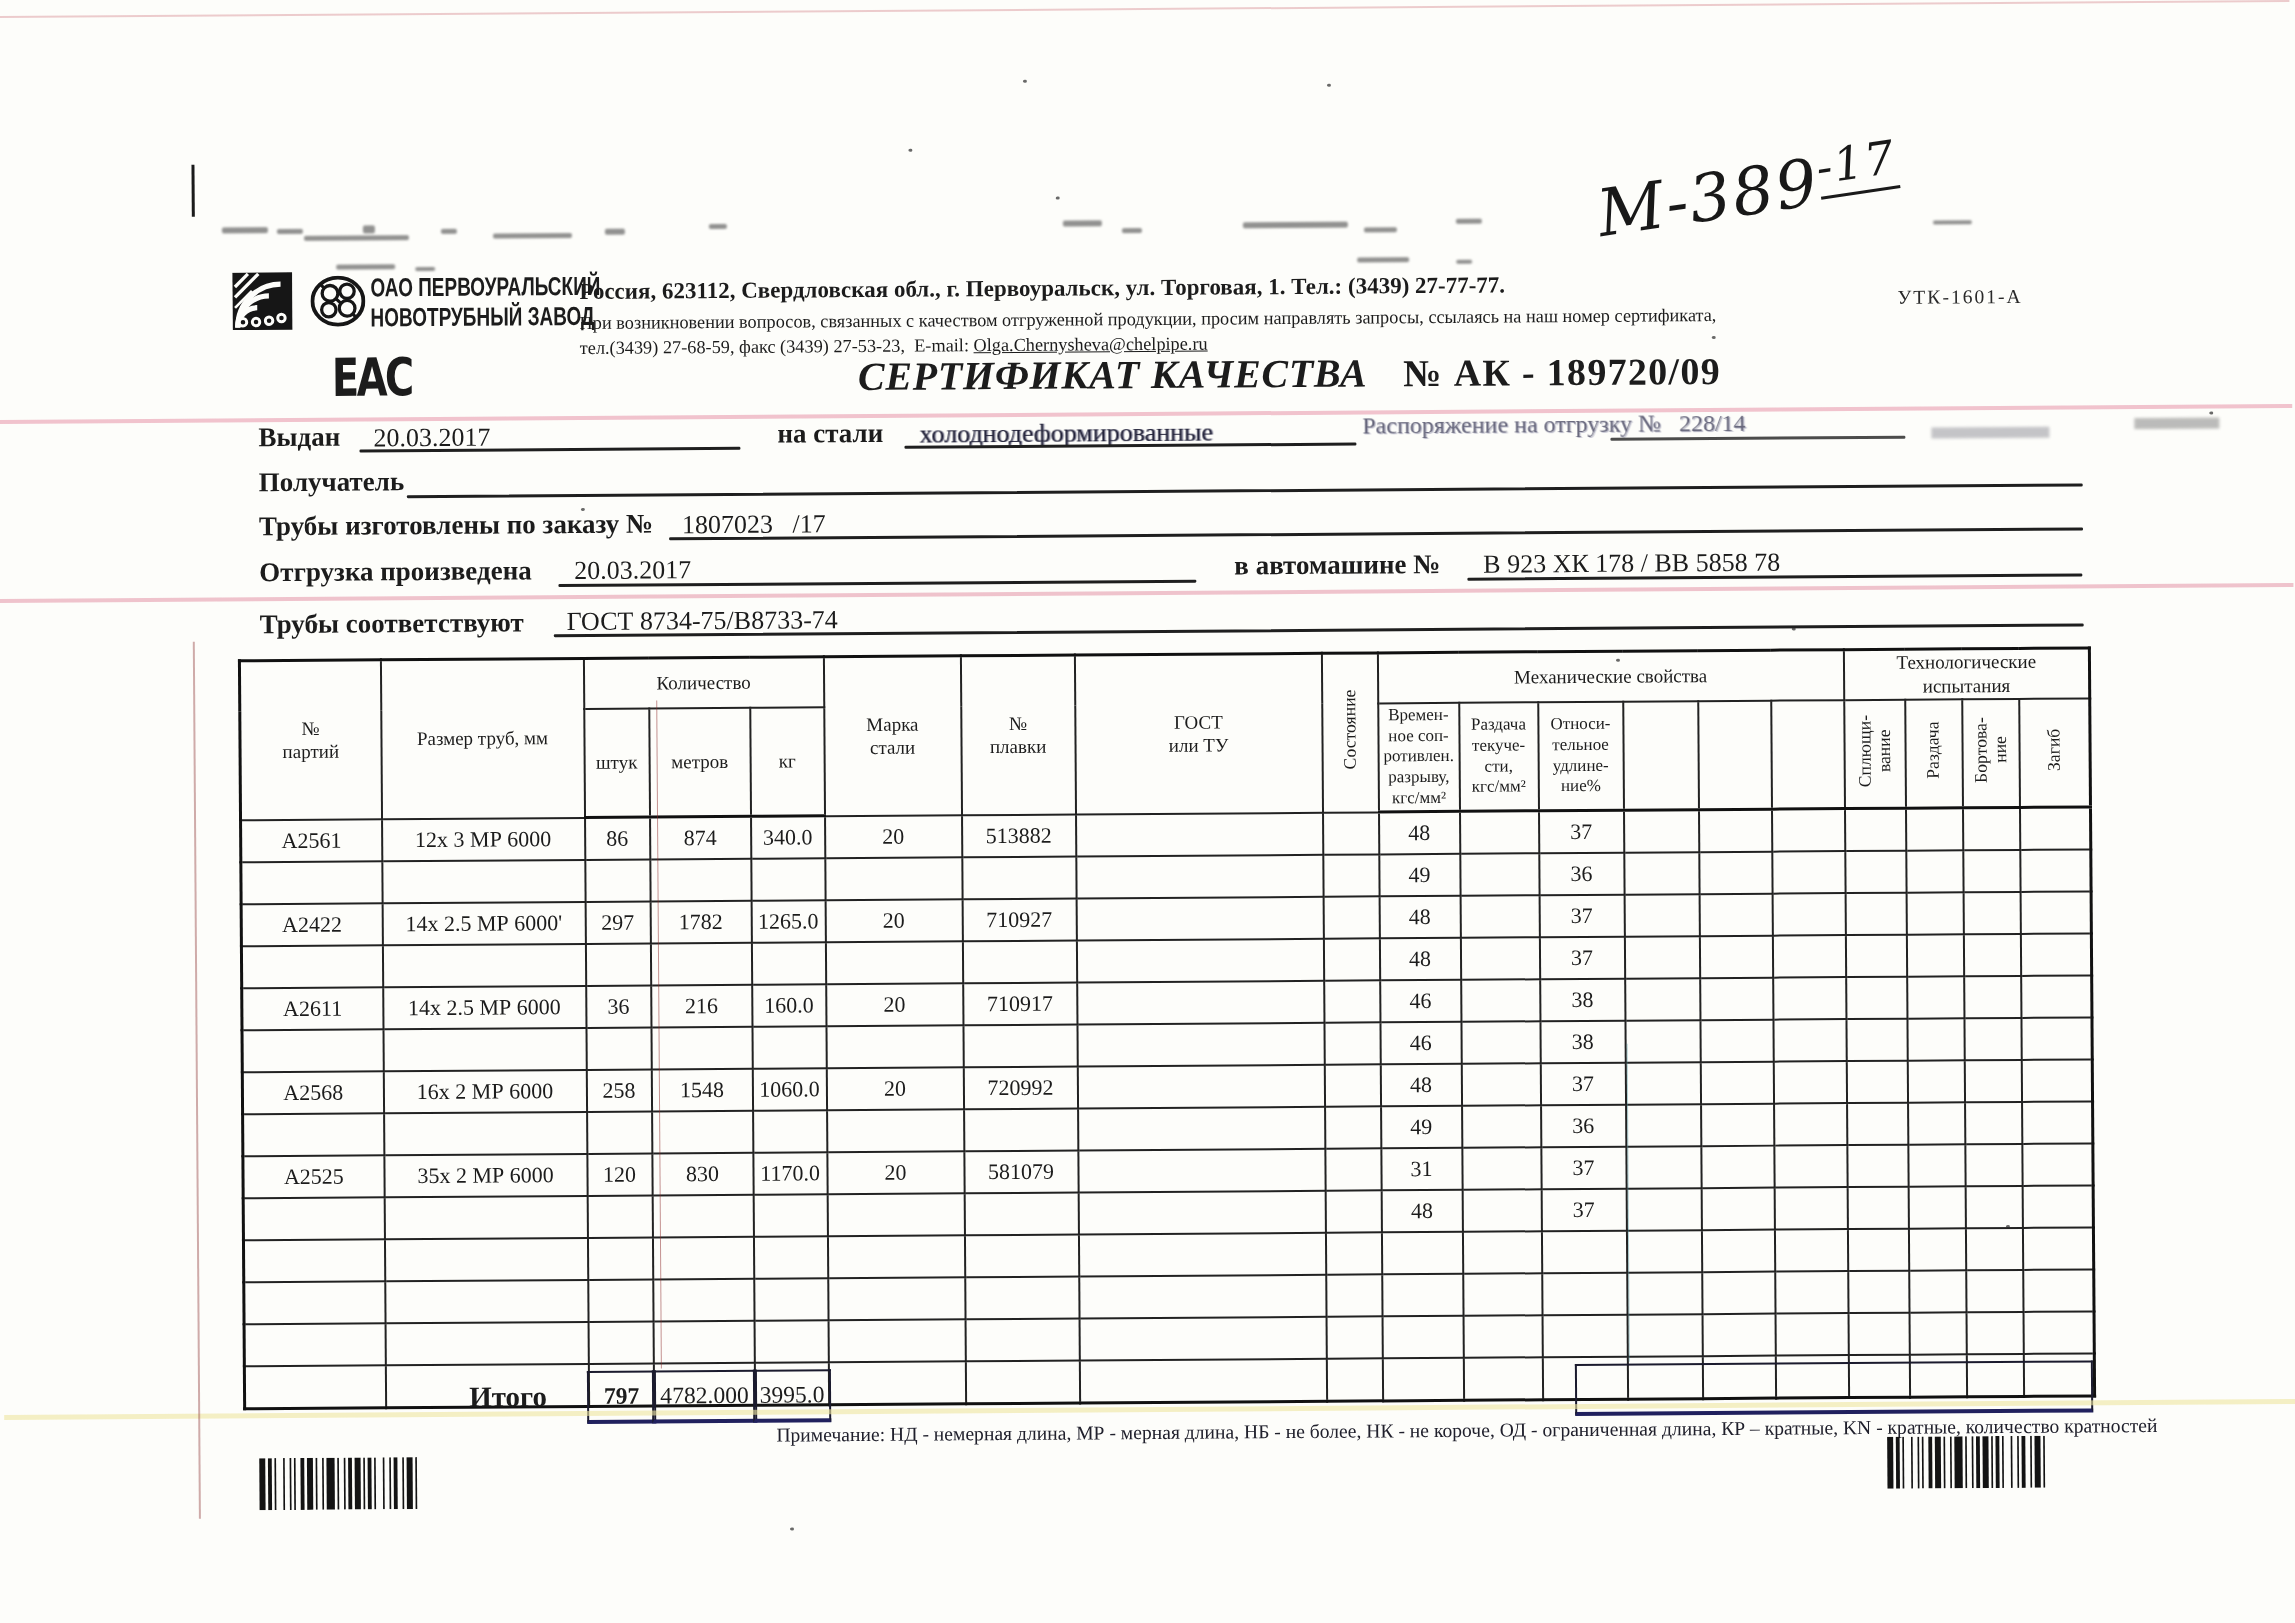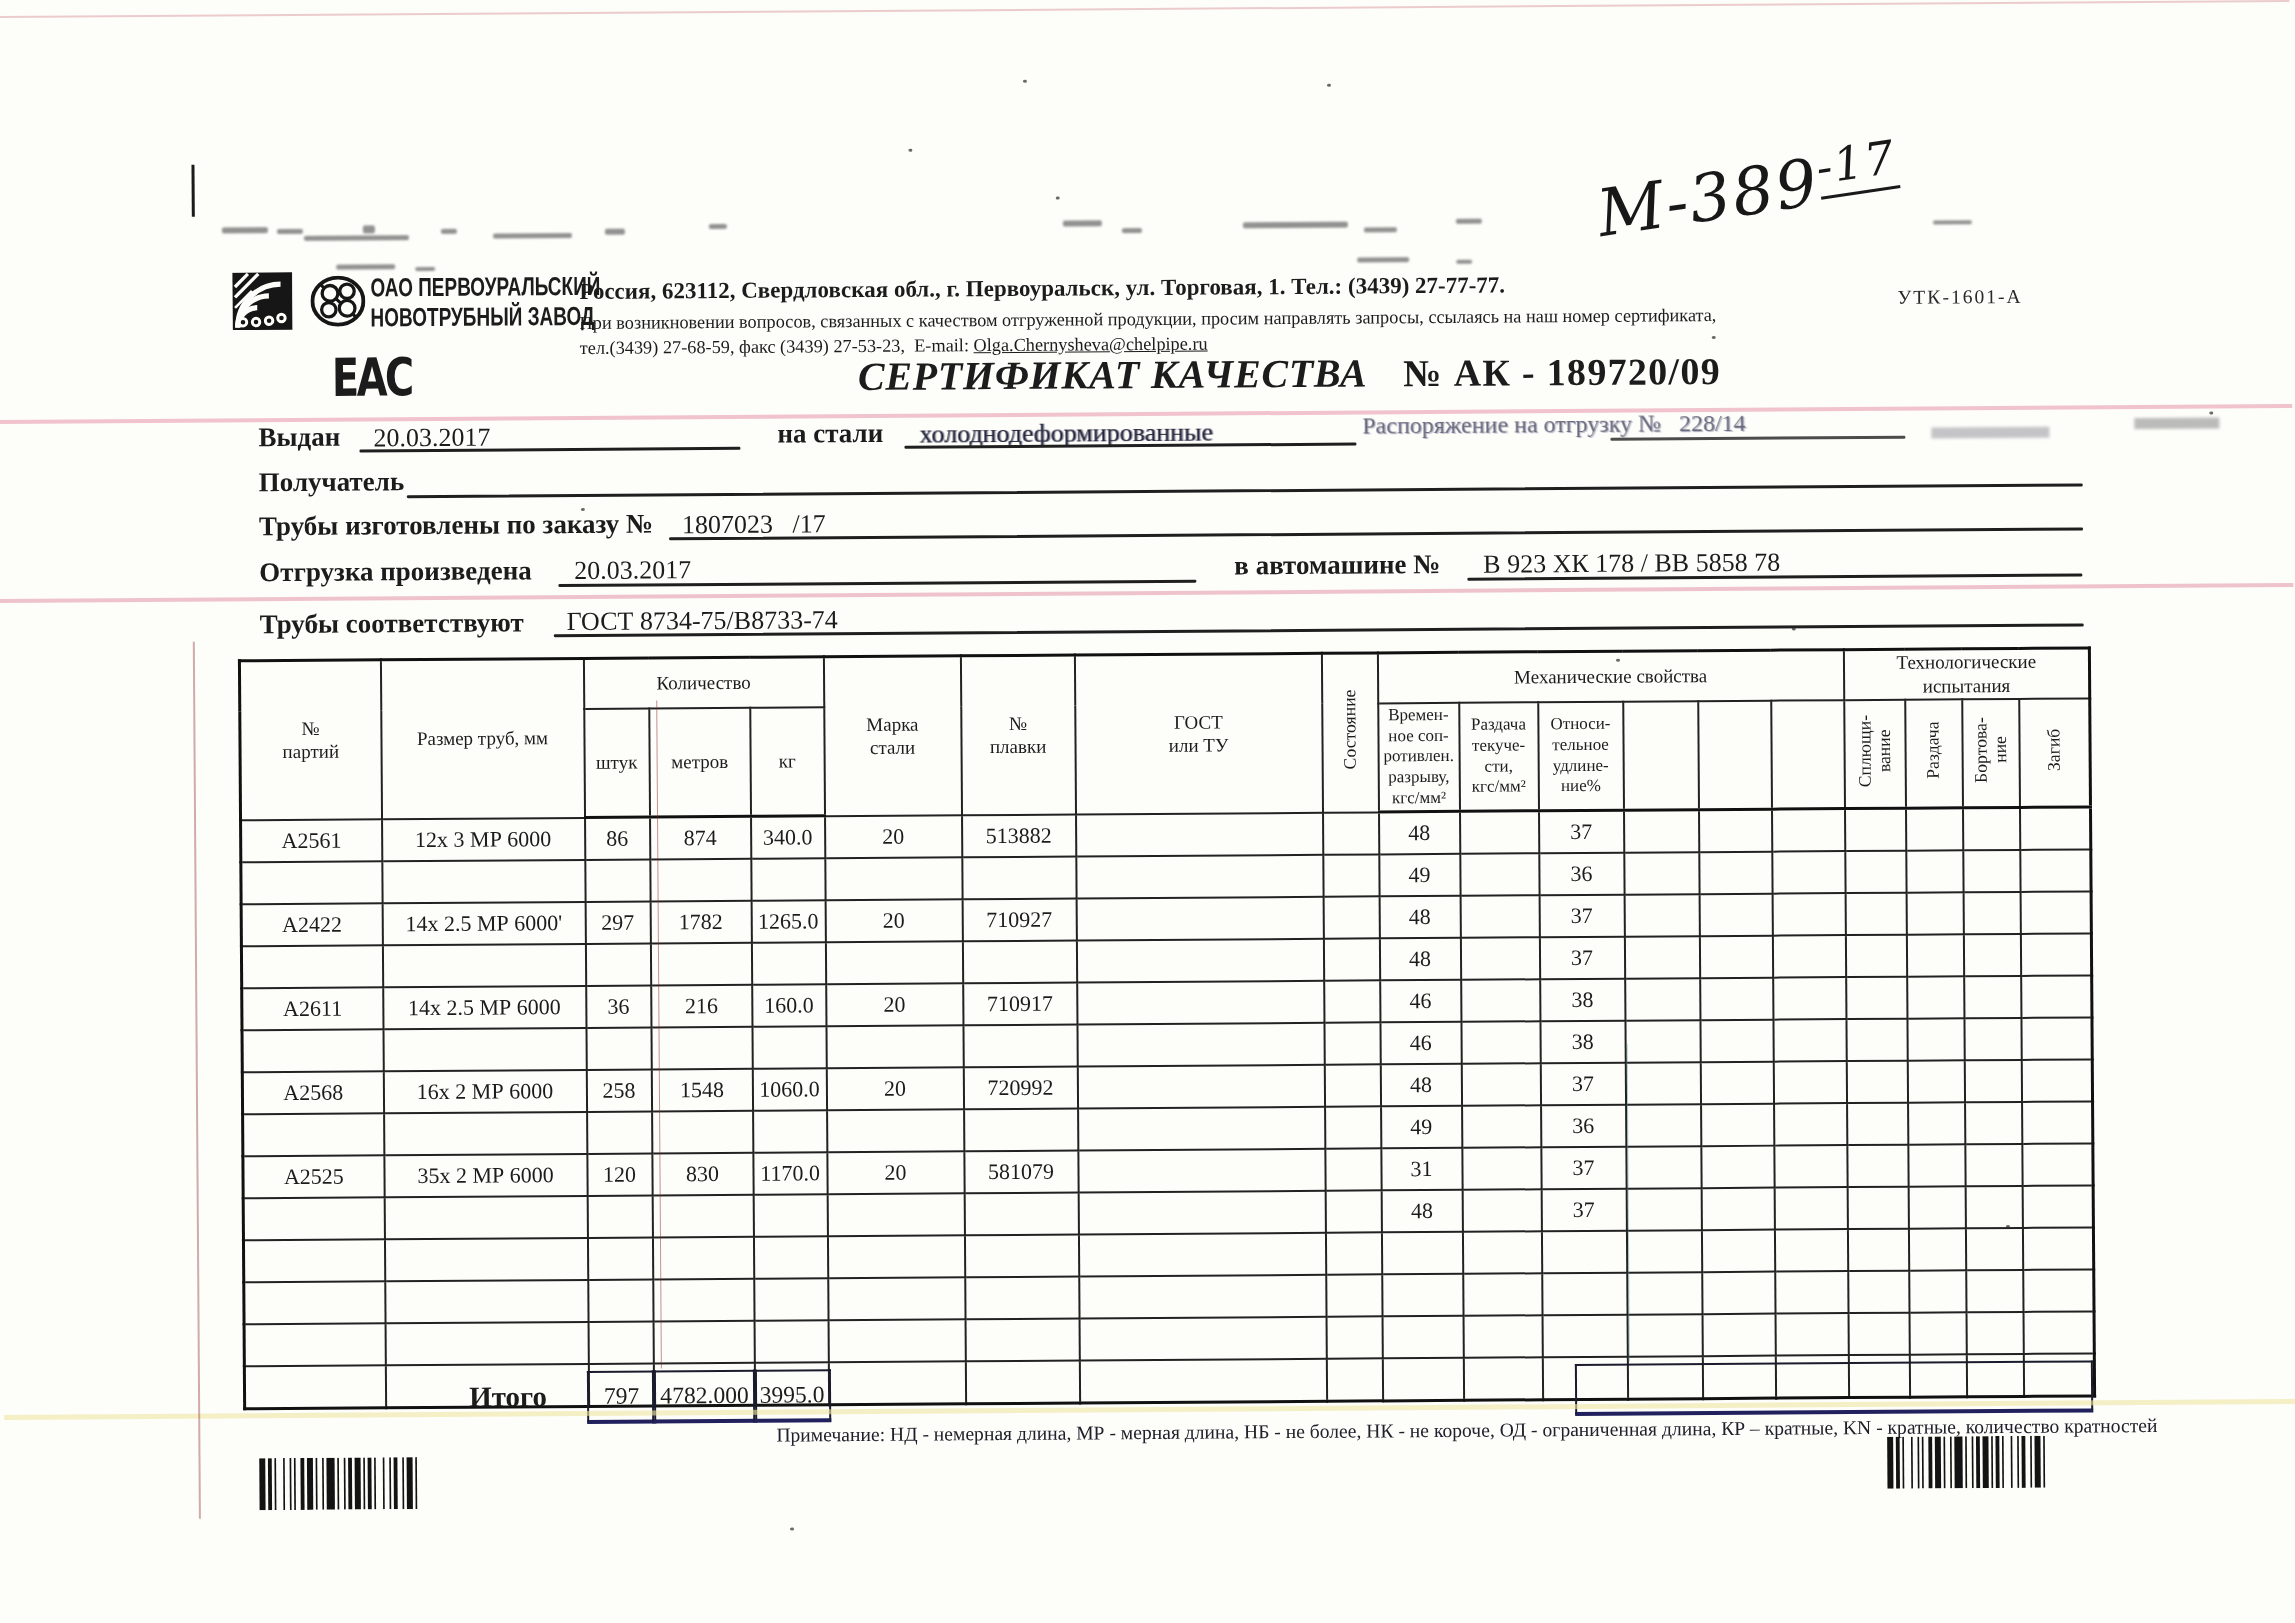--- a/index.html
+++ b/index.html
@@ -497,21 +497,21 @@
             <td></td>
             <td></td>
             <td></td>
             <td></td>
             <td></td>
           </tr>
         </tbody>
   </table>
 
   <div class="tot-lbl" style="left:419px;top:1376px;width:170px;text-align:center;">Итого</div>
-  <div class="tot-box" style="left:583px;top:1367px;width:65px;height:47px;">797</div>
+  <div class="tot-box" style="left:583px;top:1367px;width:65px;height:47px;font-weight:bold;">797</div>
   <div class="tot-box" style="left:648px;top:1367px;width:101px;height:47px;">4782.000</div>
   <div class="tot-box" style="left:749px;top:1367px;width:74px;height:47px;">3995.0</div>
   <div class="tot-box" style="left:1571px;top:1367px;width:514px;height:46px;"></div>
 
   <div class="note" style="left:772px;top:1422px;">Примечание: НД - немерная длина, МР - мерная длина, НБ - не более, НК - не короче, ОД - ограниченная длина, КР – кратные, KN - кратные, количество кратностей</div>
 
   <svg class="abs barcode" style="left:254px;top:1452px;" width="164" height="52" viewBox="0 0 250 80">
         <rect x="0" y="0" width="9.2" height="80" fill="#131313"></rect>
         <rect x="13.333333333333334" y="0" width="5.866666666666667" height="80" fill="#131313"></rect>
         <rect x="23.333333333333332" y="0" width="2.533333333333333" height="80" fill="#131313"></rect>

